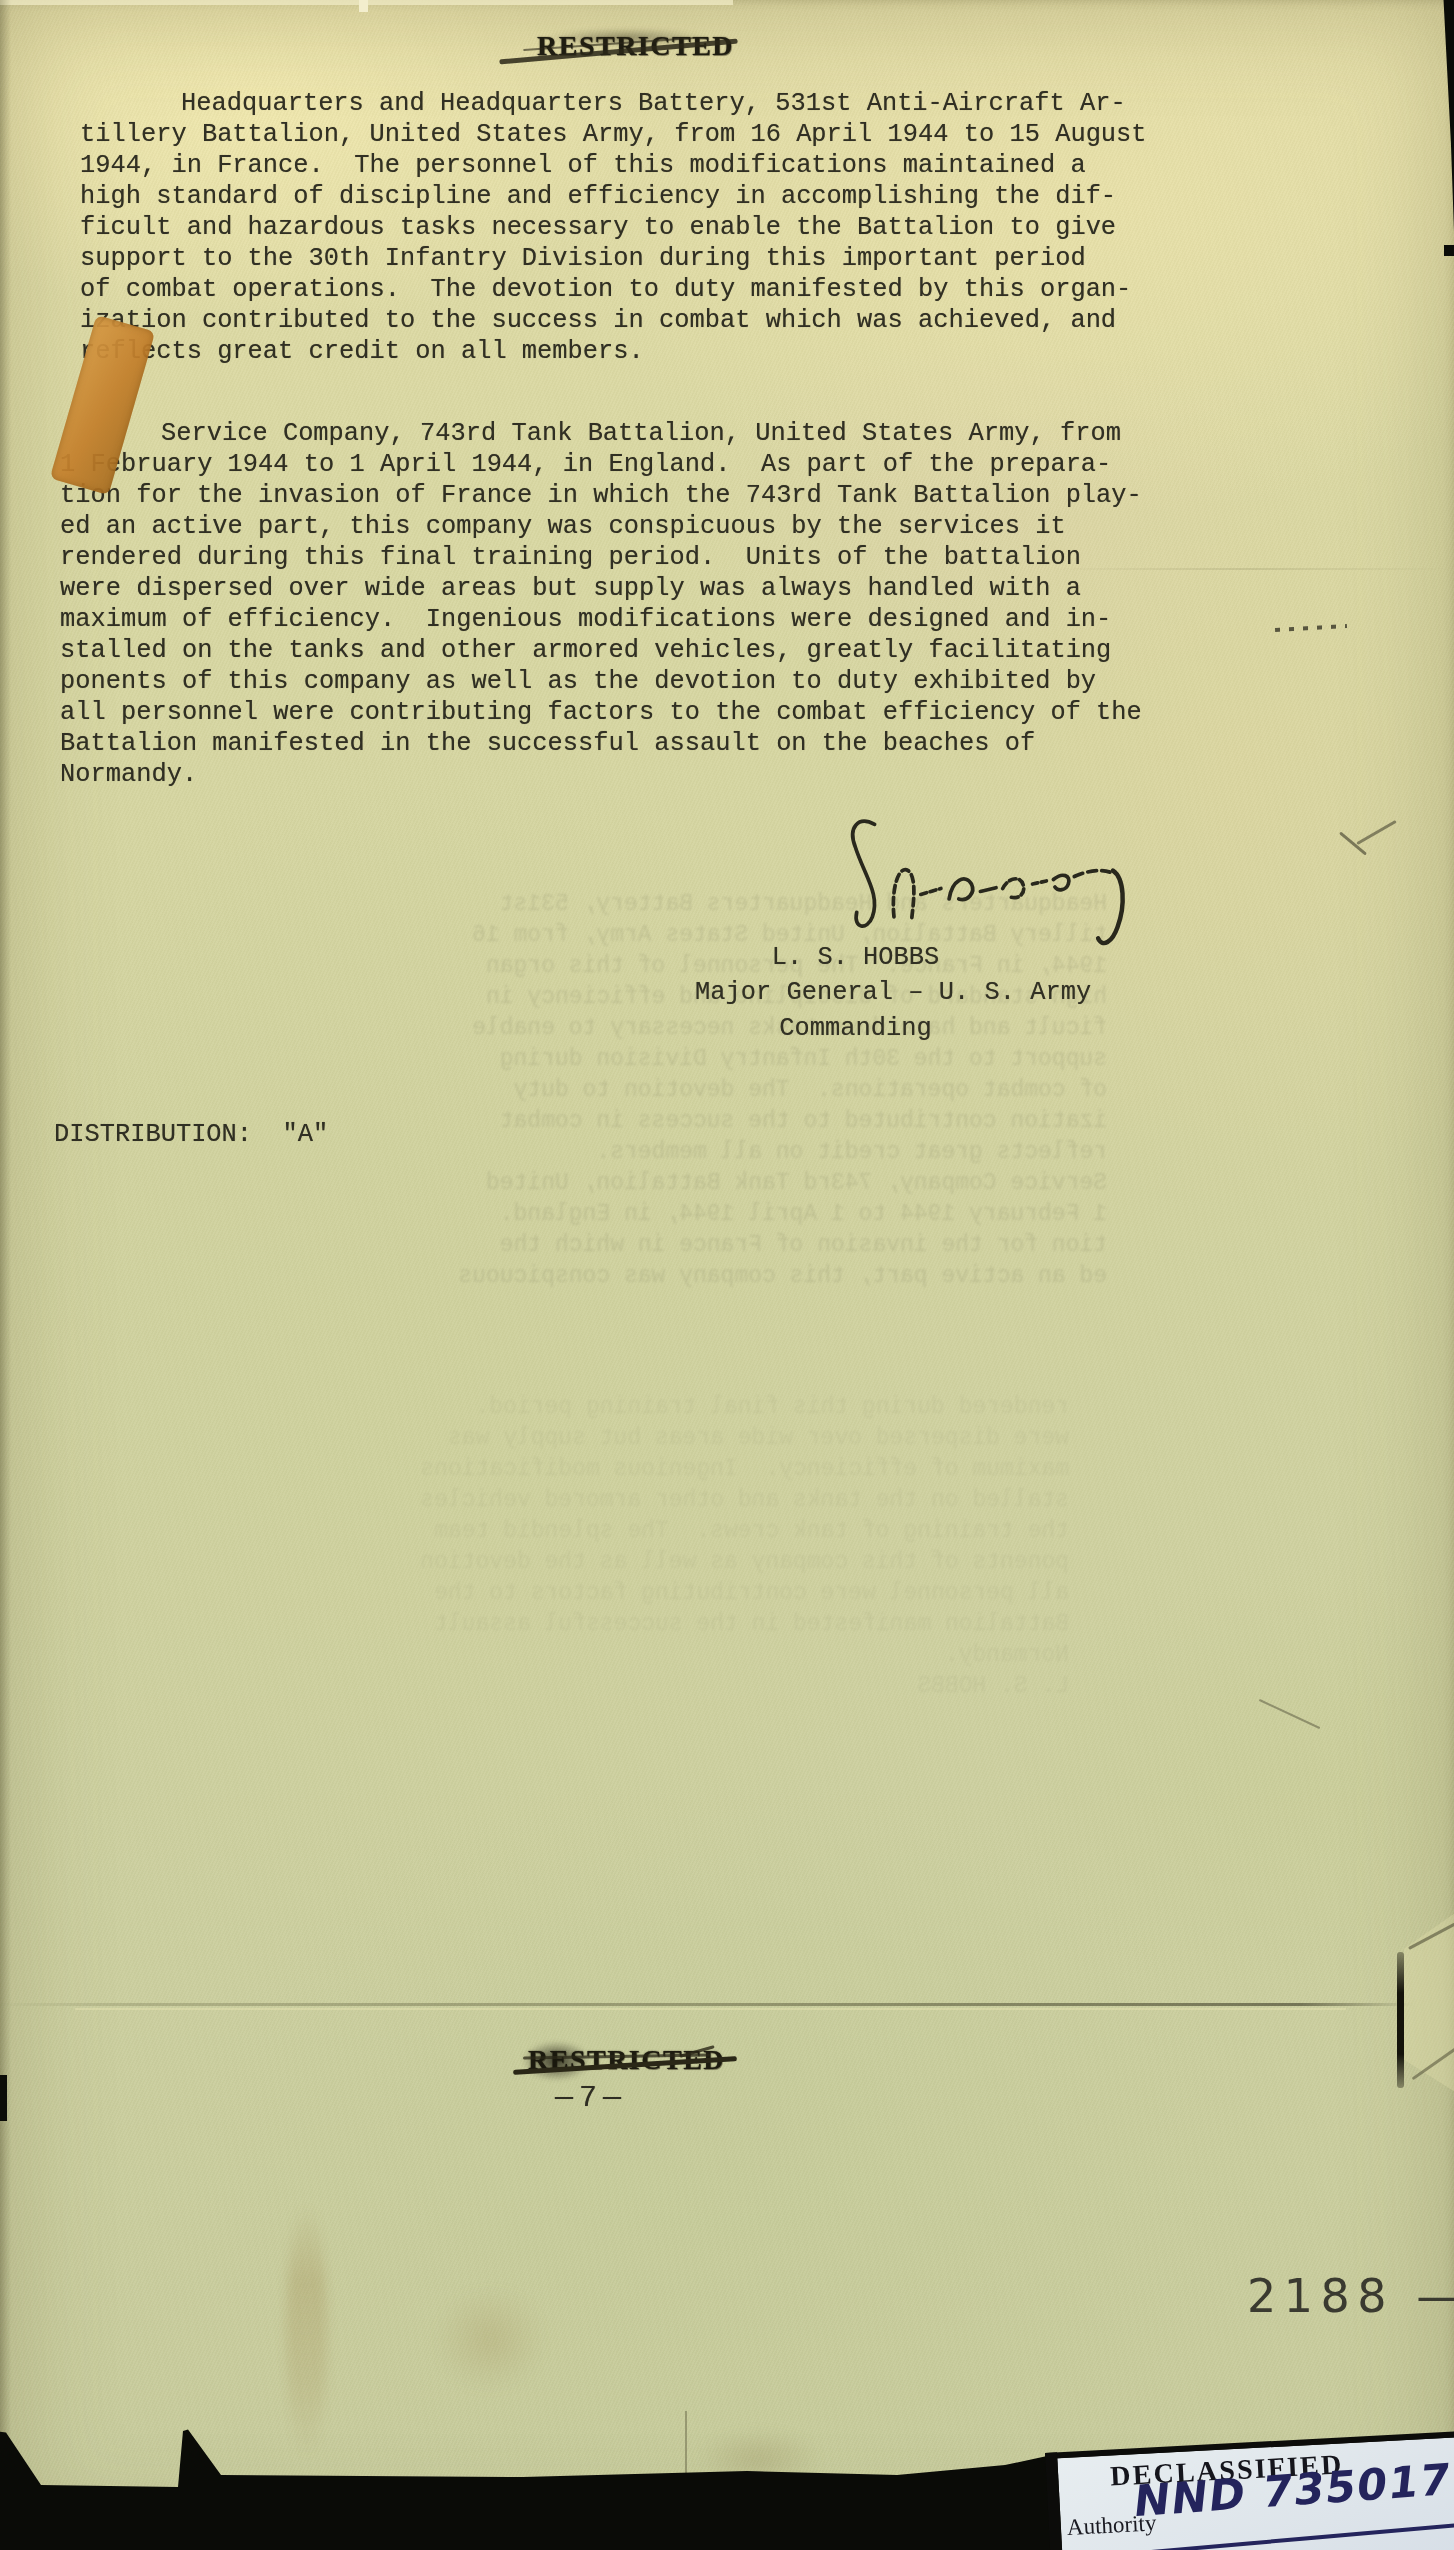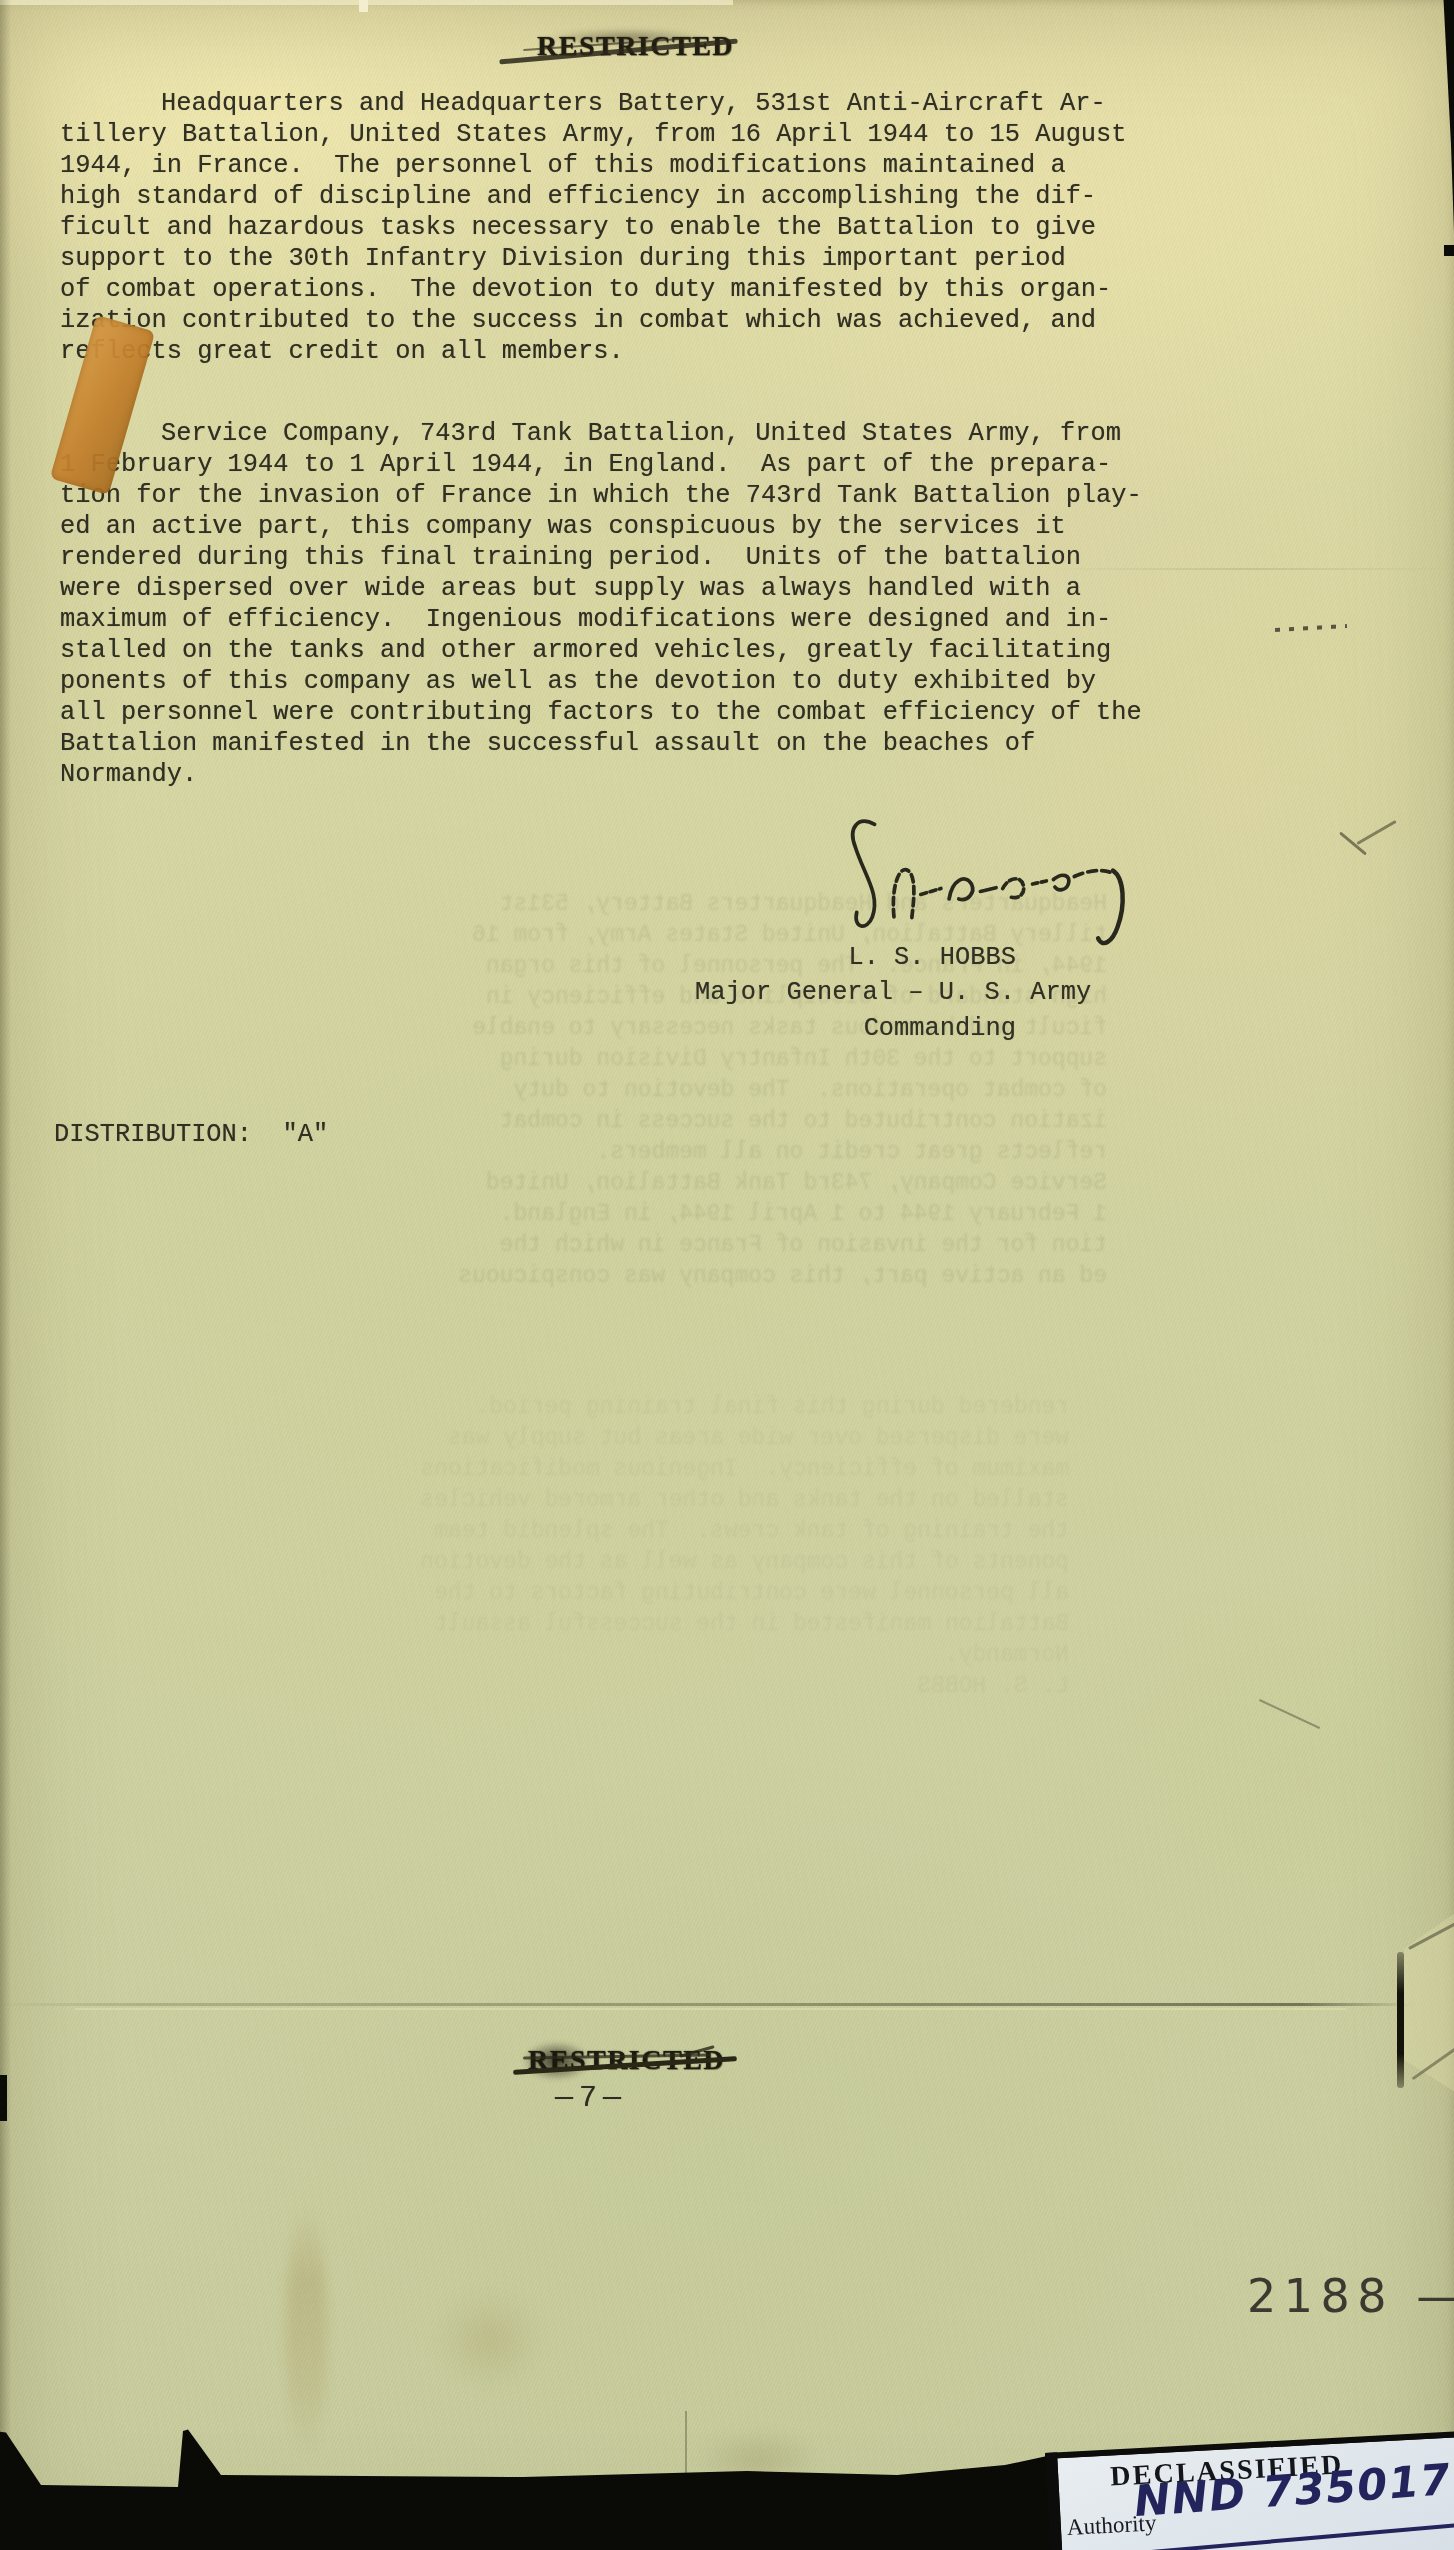--- a/index.html
+++ b/index.html
@@ -26,21 +26,21 @@
   .indent{padding-left:101px;}
   .para{position:absolute;left:60px;}
   .stamp{
     position:absolute;
     font-family:"Liberation Serif","DejaVu Serif",serif;
     font-weight:bold;font-size:28px;letter-spacing:1.5px;color:#1f1d12;
     text-shadow:0 0 1.5px rgba(34,30,16,.8), 0.7px 0.7px 0 rgba(34,30,16,.4);
   }
   .strike{position:absolute;background:#2a2717;border-radius:2.2px;}
   .blob{position:absolute;border-radius:50%;filter:blur(2.2px);}
-  .sig-block{position:absolute;left:695px;width:321px;text-align:right;}
+  .sig-block{position:absolute;left:695px;width:321px;text-align:center;}
   .sig-line{font-size:25.4px;white-space:pre;}
   .ghost{position:absolute;transform:scaleX(-1);color:#5c5c42;filter:blur(1px);}
   .ghost .tline{font-size:23px;}
   .crease{position:absolute;pointer-events:none;}
   .mark{position:absolute;pointer-events:none;}
   .black-strip{
     position:absolute;left:0;top:2422px;width:1455px;height:129px;background:#0a0b07;
     clip-path:polygon(0 9.7px,6px 10.5px,41px 63px,178px 65px,183px 9px,188px 7.5px,221px 53px,523px 55px,747px 49px,897px 53px,1005px 43px,1061px 31px,1455px 10.5px,1455px 129px,0 129px);
     filter:drop-shadow(0 -1.5px 0 rgba(120,195,80,0.5)) drop-shadow(0 -0.7px 0 rgba(175,230,120,0.4));
   }
@@ -76,21 +76,21 @@
   <div class="mark" style="left:0;top:0;width:10.5px;height:2550px;background:linear-gradient(90deg,rgba(90,88,55,.3),rgba(90,88,55,0));"></div>
   <div class="mark" style="right:0;top:0;width:16.4px;height:260px;background:#0b0c08;clip-path:polygon(30% 0,100% 0,100% 100%,75% 55%);"></div>
   <div class="mark" style="left:1444px;top:245px;width:10.5px;height:10.5px;background:#0b0c08;"></div>
   <div class="mark" style="left:0;top:2075px;width:6.7px;height:46px;background:#0b0c08;"></div>
 
   <div class="stamp" style="left:537px;top:30px;">RESTRICTED</div>
   <div class="blob" style="left:546px;top:28px;width:161px;height:19.4px;background:radial-gradient(closest-side,rgba(40,36,20,.4),rgba(40,36,20,0));"></div>
   <div class="strike" style="left:499px;top:49px;width:239px;height:4.5px;transform:rotate(-5deg);opacity:.85;"></div>
   <div class="strike" style="left:523px;top:43px;width:172px;height:2.2px;transform:rotate(-4deg);opacity:.6;"></div>
 
-  <div class="para typed" style="top:88px;">
+  <div class="para typed" style="top:88px;margin-left:20px;">
       <div class="tline indent">Headquarters and Headquarters Battery, 531st Anti-Aircraft Ar-</div>
       <div class="tline">tillery Battalion, United States Army, from 16 April 1944 to 15 August</div>
       <div class="tline">1944, in France.  The personnel of this modifications maintained a</div>
       <div class="tline">high standard of discipline and efficiency in accomplishing the dif-</div>
       <div class="tline">ficult and hazardous tasks necessary to enable the Battalion to give</div>
       <div class="tline">support to the 30th Infantry Division during this important period</div>
       <div class="tline">of combat operations.  The devotion to duty manifested by this organ-</div>
       <div class="tline">ization contributed to the success in combat which was achieved, and</div>
       <div class="tline">reflects great credit on all members.</div>
     </div>

